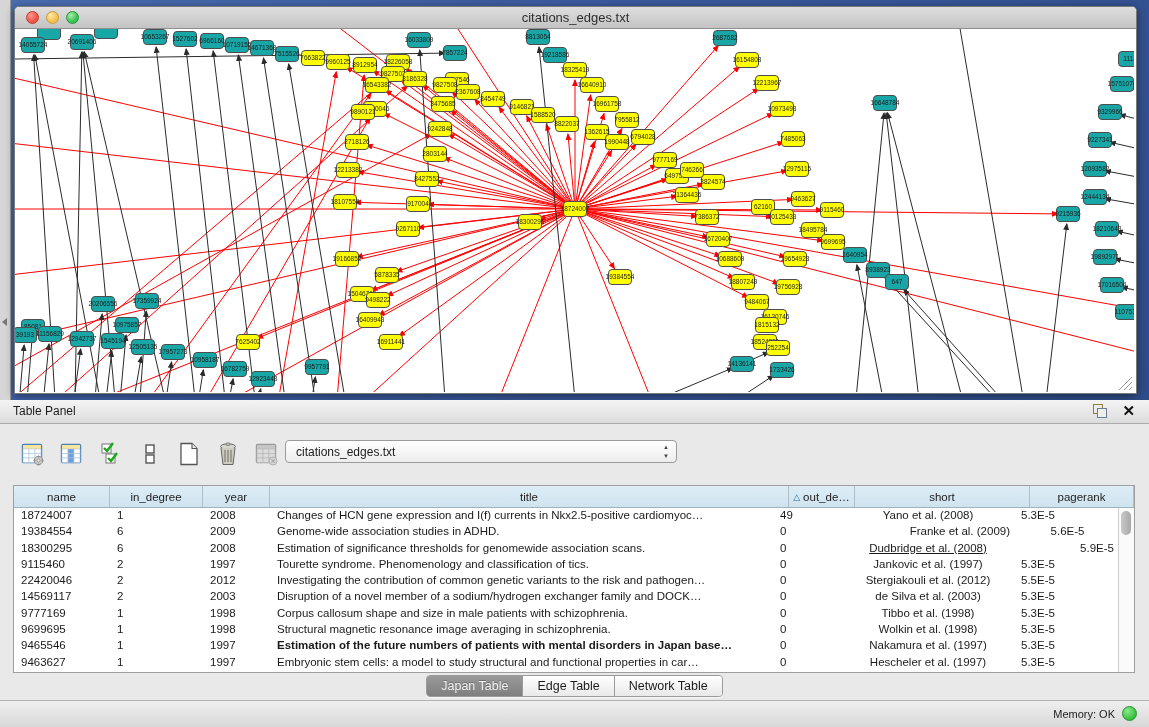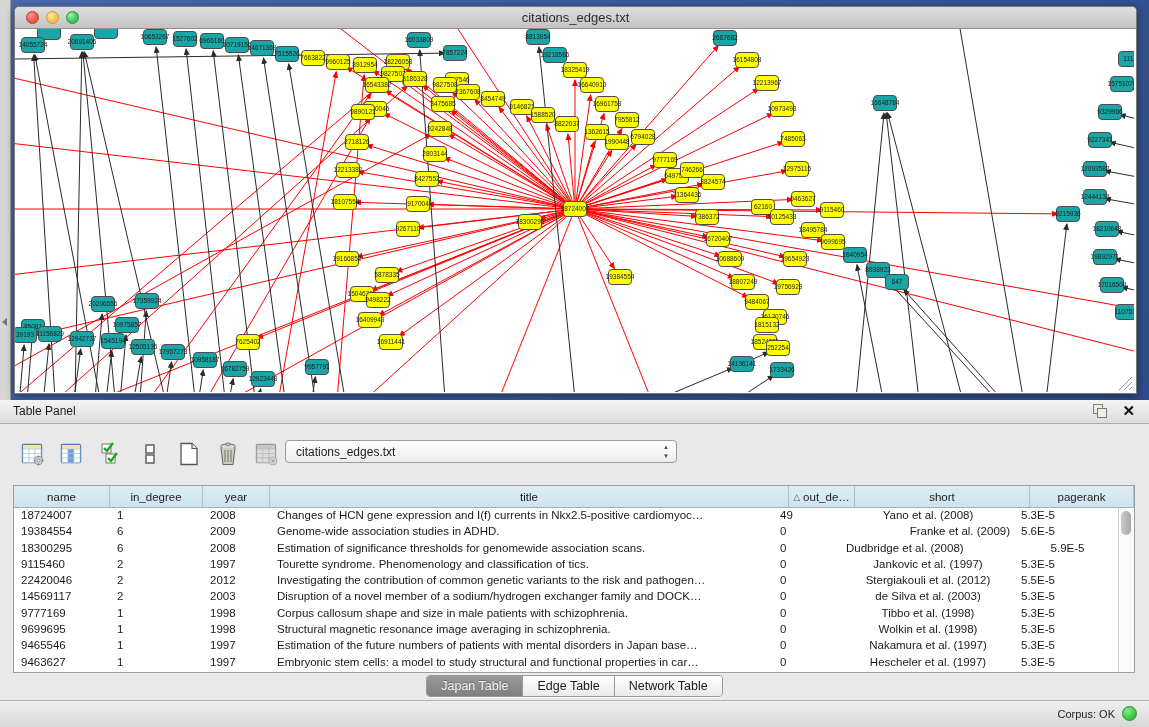--- a/index.html
+++ b/index.html
@@ -826,30 +826,30 @@
               <div class="td" style="width: 175px; flex: 0 0 auto; text-align: center;">Yano et al. (2008)</div>
               <div class="td" style="width: 104px; flex: 0 0 auto; text-align: left;">5.3E-5</div>
             </div>
             <div class="tr">
               <div class="td" style="width: 96px; flex: 0 0 auto; text-align: left;">19384554</div>
               <div class="td" style="width: 93px; flex: 0 0 auto; text-align: left;">6</div>
               <div class="td" style="width: 67px; flex: 0 0 auto; text-align: left;">2009</div>
               <div class="td" style="flex: 1 1 0%; text-align: left;">Genome-wide association studies in ADHD.</div>
               <div class="td" style="width: 66px; flex: 0 0 auto; text-align: left;">0</div>
               <div class="td" style="width: 175px; flex: 0 0 auto; text-align: right;">Franke et al. (2009)</div>
-              <div class="td" style="width: 104px; flex: 0 0 auto; text-align: left;">5.6E-5</div>
+              <div class="td" style="width: 104px; flex: 0 0 auto; text-align: center;">5.6E-5</div>
             </div>
             <div class="tr">
               <div class="td" style="width: 96px; flex: 0 0 auto; text-align: left;">18300295</div>
               <div class="td" style="width: 93px; flex: 0 0 auto; text-align: left;">6</div>
               <div class="td" style="width: 67px; flex: 0 0 auto; text-align: left;">2008</div>
               <div class="td" style="flex: 1 1 0%; text-align: left;">Estimation of significance thresholds for genomewide association scans.</div>
               <div class="td" style="width: 66px; flex: 0 0 auto; text-align: left;">0</div>
-              <div class="td" style="width: 175px; flex: 0 0 auto; text-align: left;">Dudbridge et al. (2008)</div>
-              <div class="td" style="width: 104px; flex: 0 0 auto; text-align: center;">5.9E-5</div>
+              <div class="td" style="width: 175px; flex: 0 0 auto; text-align: center; text-decoration: underline;">Dudbridge et al. (2008)</div>
+              <div class="td" style="width: 104px; flex: 0 0 auto; text-align: right;">5.9E-5</div>
             </div>
             <div class="tr">
               <div class="td" style="width: 96px; flex: 0 0 auto; text-align: left;">9115460</div>
               <div class="td" style="width: 93px; flex: 0 0 auto; text-align: left;">2</div>
               <div class="td" style="width: 67px; flex: 0 0 auto; text-align: left;">1997</div>
               <div class="td" style="flex: 1 1 0%; text-align: left;">Tourette syndrome. Phenomenology and classification of tics.</div>
               <div class="td" style="width: 66px; flex: 0 0 auto; text-align: left;">0</div>
               <div class="td" style="width: 175px; flex: 0 0 auto; text-align: center;">Jankovic et al. (1997)</div>
               <div class="td" style="width: 104px; flex: 0 0 auto; text-align: left;">5.3E-5</div>
             </div>
@@ -886,21 +886,21 @@
               <div class="td" style="width: 67px; flex: 0 0 auto; text-align: left;">1998</div>
               <div class="td" style="flex: 1 1 0%; text-align: left;">Structural magnetic resonance image averaging in schizophrenia.</div>
               <div class="td" style="width: 66px; flex: 0 0 auto; text-align: left;">0</div>
               <div class="td" style="width: 175px; flex: 0 0 auto; text-align: center;">Wolkin et al. (1998)</div>
               <div class="td" style="width: 104px; flex: 0 0 auto; text-align: left;">5.3E-5</div>
             </div>
             <div class="tr">
               <div class="td" style="width: 96px; flex: 0 0 auto; text-align: left;">9465546</div>
               <div class="td" style="width: 93px; flex: 0 0 auto; text-align: left;">1</div>
               <div class="td" style="width: 67px; flex: 0 0 auto; text-align: left;">1997</div>
-              <div class="td" style="flex: 1 1 0%; text-align: left;">Estimation of the future numbers of patients with mental disorders in Japan base…</div>
+              <div class="td" style="flex: 1 1 0%; text-align: left; font-weight: bold;">Estimation of the future numbers of patients with mental disorders in Japan base…</div>
               <div class="td" style="width: 66px; flex: 0 0 auto; text-align: left;">0</div>
               <div class="td" style="width: 175px; flex: 0 0 auto; text-align: center;">Nakamura et al. (1997)</div>
               <div class="td" style="width: 104px; flex: 0 0 auto; text-align: left;">5.3E-5</div>
             </div>
             <div class="tr">
               <div class="td" style="width: 96px; flex: 0 0 auto; text-align: left;">9463627</div>
               <div class="td" style="width: 93px; flex: 0 0 auto; text-align: left;">1</div>
               <div class="td" style="width: 67px; flex: 0 0 auto; text-align: left;">1997</div>
               <div class="td" style="flex: 1 1 0%; text-align: left;">Embryonic stem cells: a model to study structural and functional properties in car…</div>
               <div class="td" style="width: 66px; flex: 0 0 auto; text-align: left;">0</div>
@@ -916,17 +916,17 @@
 
     <div class="tabbar">
       <div class="seg" id="seg-tabs">
           <div class="seg-btn sel">Japan Table</div>
           <div class="seg-btn">Edge Table</div>
           <div class="seg-btn">Network Table</div>
         </div>
     </div>
 
     <div class="statusbar">
-      <span class="mem">Corpus: OK</span>
+      <span class="mem">Memory: OK</span>
       <span class="mem-dot"></span>
     </div>
   </div>
 </div>
 
 </body></html>

